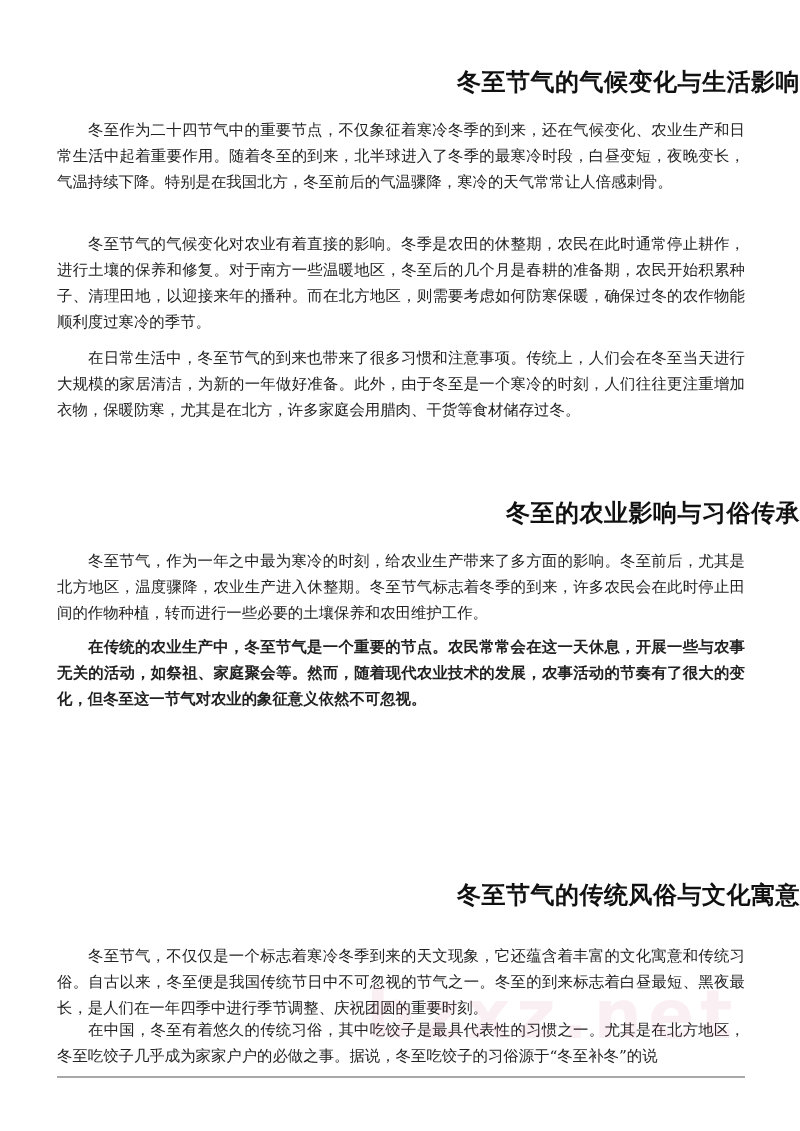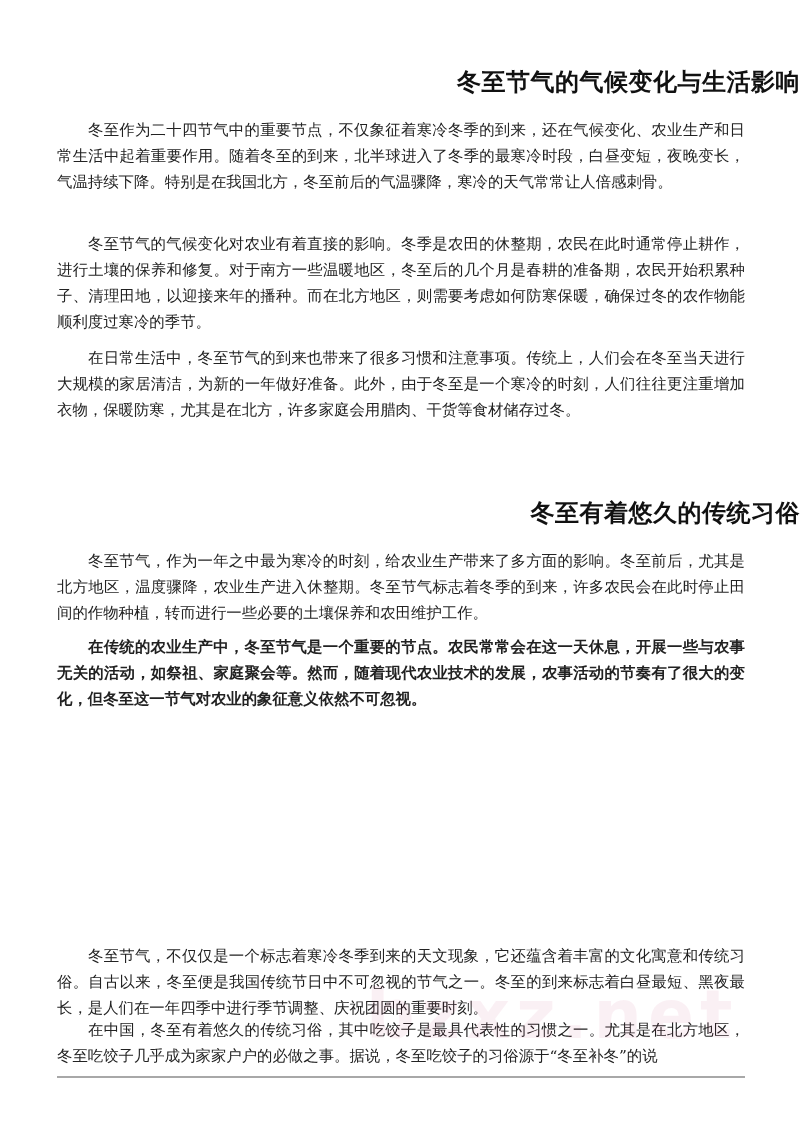--- a/index.html
+++ b/index.html
@@ -23,24 +23,25 @@
 </head>
 <body>
 
 <div class="page">
 
   <h1 class="section-title" style="top:66px;">冬至节气的气候变化与生活影响</h1>
   <p class="para" style="top:117px;font-family:Liberation Serif, serif;">冬至作为二十四节气中的重要节点，不仅象征着寒冷冬季的到来，还在气候变化、农业生产和日常生活中起着重要作用。随着冬至的到来，北半球进入了冬季的最寒冷时段，白昼变短，夜晚变长，气温持续下降。特别是在我国北方，冬至前后的气温骤降，寒冷的天气常常让人倍感刺骨。</p>
   <p class="para" style="top:231px;">冬至节气的气候变化对农业有着直接的影响。冬季是农田的休整期，农民在此时通常停止耕作，进行土壤的保养和修复。对于南方一些温暖地区，冬至后的几个月是春耕的准备期，农民开始积累种子、清理田地，以迎接来年的播种。而在北方地区，则需要考虑如何防寒保暖，确保过冬的农作物能顺利度过寒冷的季节。</p>
   <p class="para" style="top:345px;">在日常生活中，冬至节气的到来也带来了很多习惯和注意事项。传统上，人们会在冬至当天进行大规模的家居清洁，为新的一年做好准备。此外，由于冬至是一个寒冷的时刻，人们往往更注重增加衣物，保暖防寒，尤其是在北方，许多家庭会用腊肉、干货等食材储存过冬。</p>
 
-  <h1 class="section-title" style="top:497px;">冬至有着悠久的传统习俗</h1>
+  <h1 class="section-title" style="top:497px;">冬至的农业影响与习俗传承</h1>
   <p class="para" style="top:548px;">冬至节气，作为一年之中最为寒冷的时刻，给农业生产带来了多方面的影响。冬至前后，尤其是北方地区，温度骤降，农业生产进入休整期。冬至节气标志着冬季的到来，许多农民会在此时停止田间的作物种植，转而进行一些必要的土壤保养和农田维护工作。</p>
   <p class="para" style="top:634px;font-weight:bold;">在传统的农业生产中，冬至节气是一个重要的节点。农民常常会在这一天休息，开展一些与农事无关的活动，如祭祖、家庭聚会等。然而，随着现代农业技术的发展，农事活动的节奏有了很大的变化，但冬至这一节气对农业的象征意义依然不可忽视。</p>
 
+  <h1 class="section-title" style="top:879px;">冬至节气的传统风俗与文化寓意</h1>
   <p class="para" style="top:931px;margin-top:12px;">冬至节气，不仅仅是一个标志着寒冷冬季到来的天文现象，它还蕴含着丰富的文化寓意和传统习俗。自古以来，冬至便是我国传统节日中不可忽视的节气之一。冬至的到来标志着白昼最短、黑夜最长，是人们在一年四季中进行季节调整、庆祝团圆的重要时刻。</p>
   <p class="para" style="top:1017px;">在中国，冬至有着悠久的传统习俗，其中吃饺子是最具代表性的习惯之一。尤其是在北方地区，冬至吃饺子几乎成为家家户户的必做之事。据说，冬至吃饺子的习俗源于“冬至补冬”的说</p>
 
   <div class="watermark">bzxz.net</div>
 
   <div class="rule"></div>
   <div class="footer-url">www.bzxz.net</div>
 </div>
 
 </body></html>

